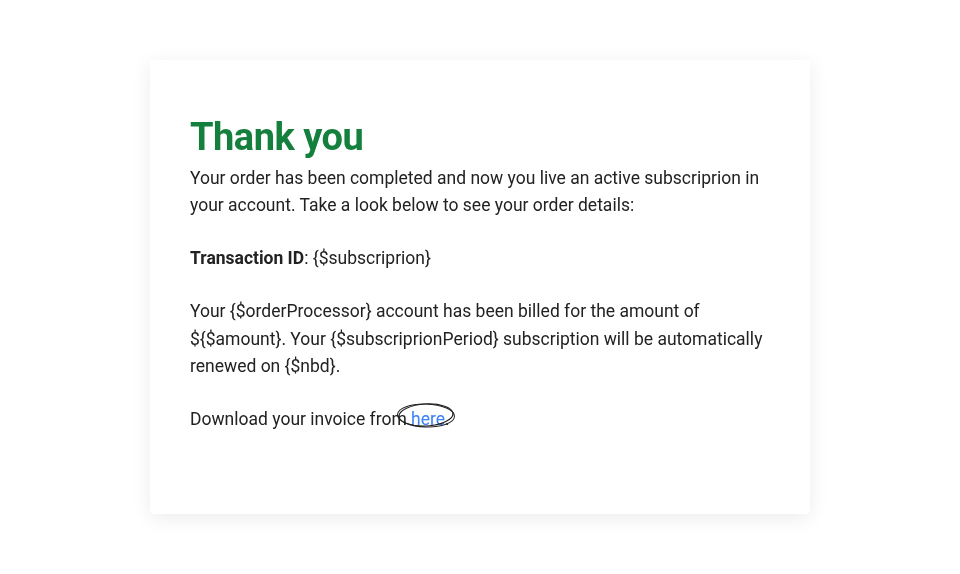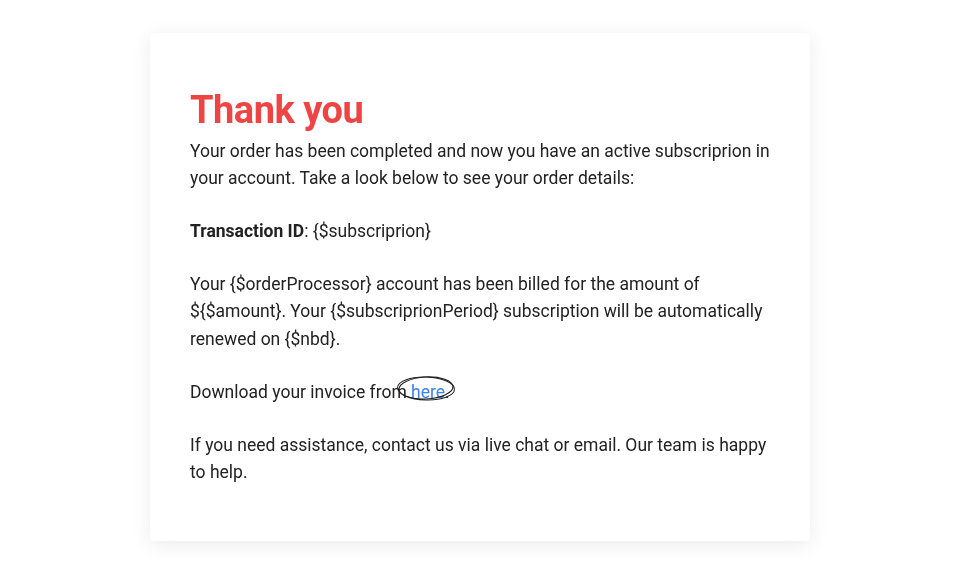--- a/index.html
+++ b/index.html
@@ -19,21 +19,21 @@
     .card {
       background: #ffffff;
       width: 660px;
       padding: 55px 40px 55px 40px;
       box-shadow: 0 4px 20px rgba(0,0,0,0.08);
       border-radius: 4px;
     }
     .heading {
       font-size: 38px;
       font-weight: 700;
-      color: #ef4444;
+      color: #15803d;
       letter-spacing: -0.5px;
       margin-bottom: 6px;
     }
     .body-text {
       font-size: 17.5px;
       line-height: 1.55;
       color: #222;
       font-weight: 400;
     }
     .para {
@@ -66,31 +66,30 @@
     .line {
       display: block;
     }
   </style>
 </head>
 <body>
 
 <div class="card">
   <h1 class="heading">Thank you</h1>
 
-  <p class="body-text para">Your order has been completed and now you have an active subscriprion in your account. Take a look below to see your order details:</p>
+  <p class="body-text para">Your order has been completed and now you live an active subscriprion in your account. Take a look below to see your order details:</p>
 
   <p class="body-text para">
     <span class="bold">Transaction ID</span><span>: </span><span>{$subscriprion}</span>
   </p>
 
   <p class="body-text para">Your {$orderProcessor} account has been billed for the amount of ${$amount}. Your {$subscriprionPeriod} subscription will be automatically renewed on {$nbd}.</p>
 
   <div class="body-text para-invoice-block">
     <span class="line">
       <span>Download your invoice from </span><a class="link"><span>here</span><svg class="circle-annotation" viewBox="0 0 62 30">
             <ellipse cx="31" cy="15" rx="27" ry="11" fill="none" stroke="#222" stroke-width="1.2" transform="rotate(-3 31 15)"></ellipse>
             <ellipse cx="31" cy="15.5" rx="28.5" ry="11.5" fill="none" stroke="#222" stroke-width="1" transform="rotate(2 31 15)"></ellipse>
           </svg></a><span>.</span>
     </span>
   </div>
 
-  <p class="body-text para">If you need assistance, contact us via live chat or email. Our team is happy to help.</p>
 </div>
 
 </body></html>

